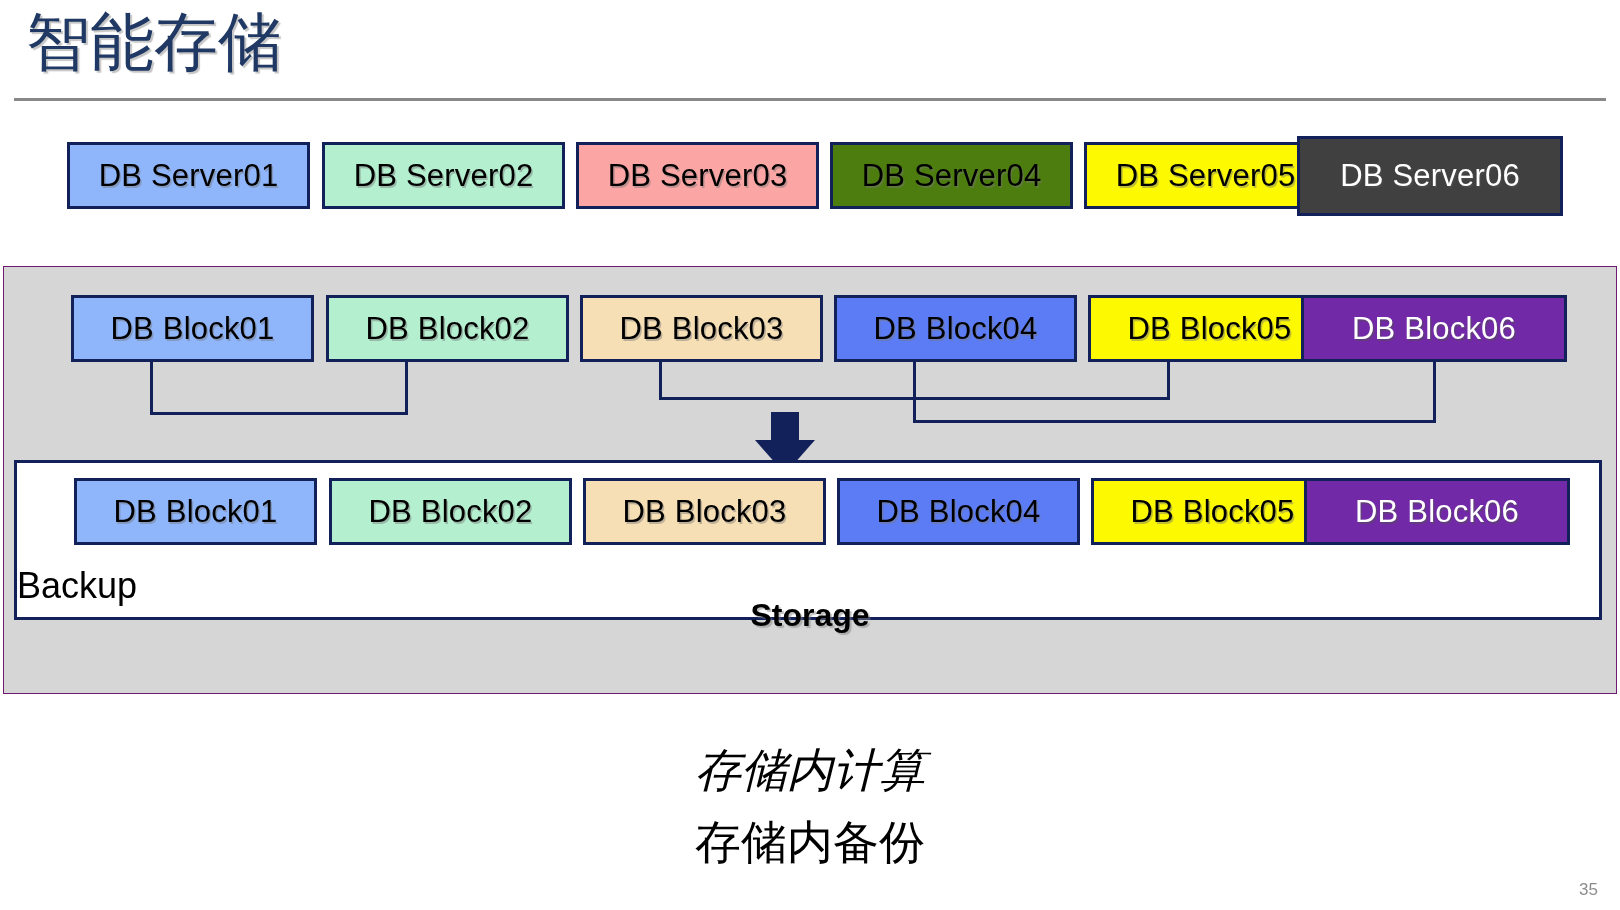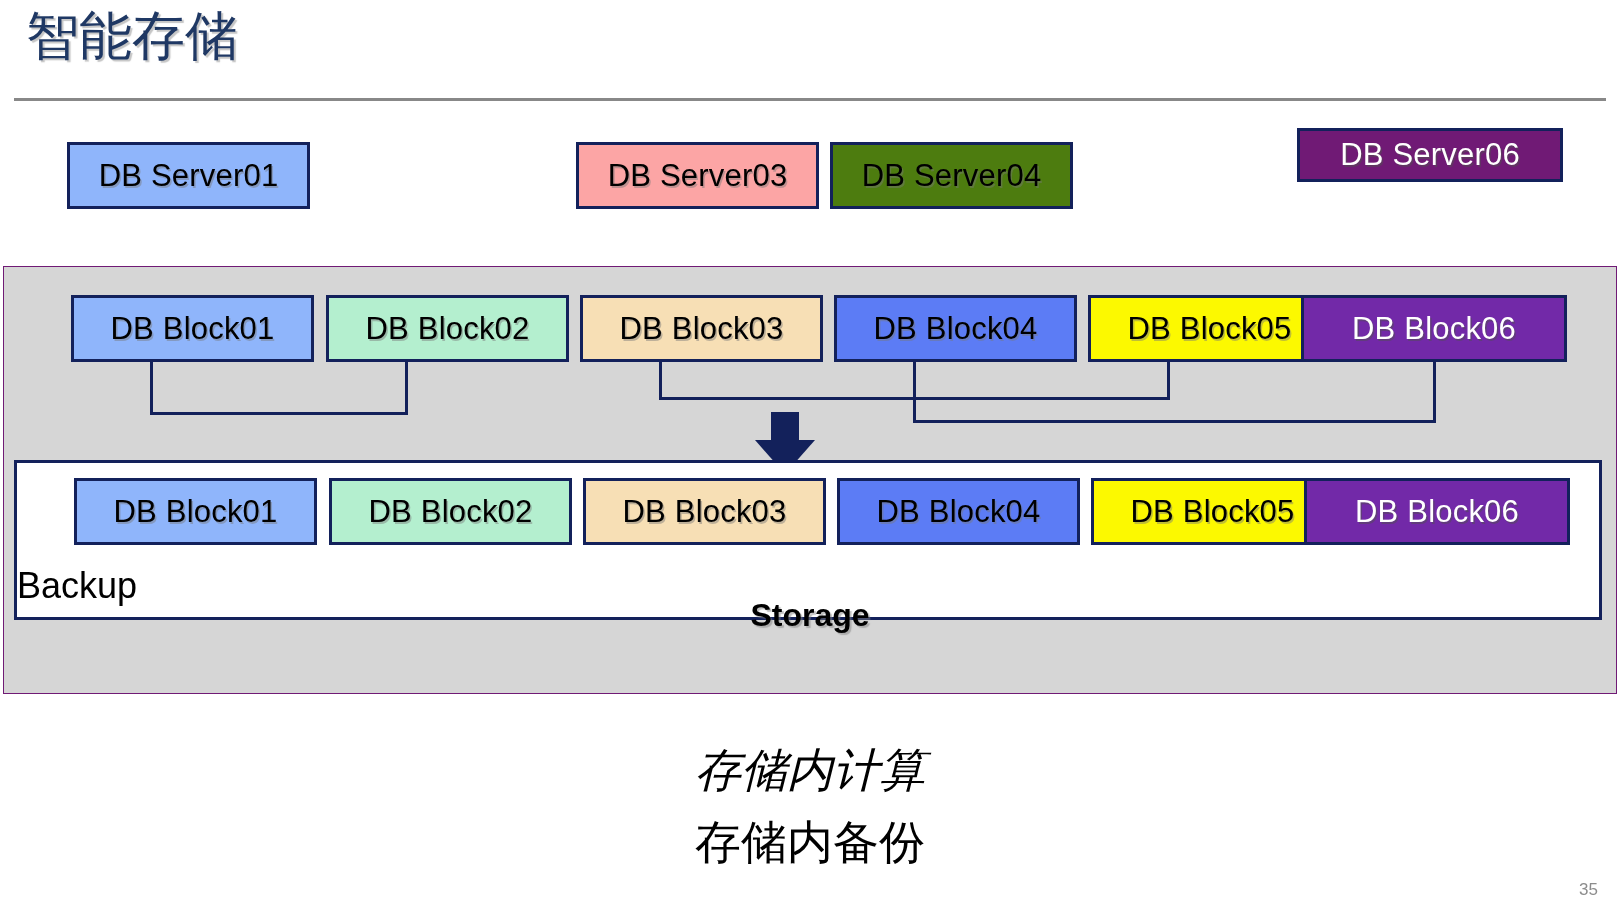--- a/index.html
+++ b/index.html
@@ -13,21 +13,21 @@
     font-family: "Liberation Sans", sans-serif;
     position: relative;
     overflow: hidden;
   }
 
   
   #slide-title {
     position: absolute;
     left: 26px;
     top: 6px;
-    font-size: 53px;
+    font-size: 64px;
     line-height: 1.15;
     font-weight: 400;
     color: #1F3864;
     text-shadow: 2px 2px 1px rgba(150,150,150,0.55);
     white-space: nowrap;
   }
   #title-rule {
     position: absolute;
     left: 14px;
     top: 98px;
@@ -162,23 +162,25 @@
   }
 </style>
 </head>
 <body>
 
 <div id="slide-title">智能存储</div>
 <div id="title-rule"></div>
 
 <div id="server-row">
     <div class="node-box shadowed" style="left: 26px; top: 142px; width: 243px; height: 67px; background: rgb(143, 181, 251); color: rgb(0, 0, 0);">DB Server01</div>
+    <div class="node-box shadowed" style="left: 281px; top: 142px; width: 243px; height: 67px; background: rgb(180, 239, 207); color: rgb(0, 0, 0);">DB Server02</div>
     <div class="node-box shadowed" style="left: 535px; top: 142px; width: 243px; height: 67px; background: #fca5a5; color: rgb(0, 0, 0);">DB Server03</div>
     <div class="node-box shadowed" style="left: 789px; top: 142px; width: 243px; height: 67px; background: #4d7c0f; color: rgb(0, 0, 0);">DB Server04</div>
-    <div class="node-box white-text" style="left: 1297px; top: 128px; width: 266px; height: 54px; background: #701a75; color: rgb(255, 255, 255);">DB Server06</div>
+    <div class="node-box shadowed" style="left: 1043px; top: 142px; width: 243px; height: 67px; background: rgb(252, 249, 0); color: rgb(0, 0, 0);">DB Server05</div>
+    <div class="node-box white-text" style="left: 1297px; top: 136px; width: 266px; height: 80px; background: #404040; color: rgb(255, 255, 255);">DB Server06</div>
   </div>
 
 <div id="storage-container">
 
   <div id="primary-block-row">
       <div class="node-box shadowed" style="left: 26px; top: 28px; width: 243px; height: 67px; background: rgb(143, 181, 251); color: rgb(0, 0, 0);">DB Block01</div>
       <div class="node-box shadowed" style="left: 281px; top: 28px; width: 243px; height: 67px; background: rgb(180, 239, 207); color: rgb(0, 0, 0);">DB Block02</div>
       <div class="node-box shadowed" style="left: 535px; top: 28px; width: 243px; height: 67px; background: rgb(247, 223, 181); color: rgb(0, 0, 0);">DB Block03</div>
       <div class="node-box shadowed" style="left: 789px; top: 28px; width: 243px; height: 67px; background: rgb(92, 124, 245); color: rgb(0, 0, 0);">DB Block04</div>
       <div class="node-box shadowed" style="left: 1043px; top: 28px; width: 243px; height: 67px; background: rgb(252, 249, 0); color: rgb(0, 0, 0);">DB Block05</div>

